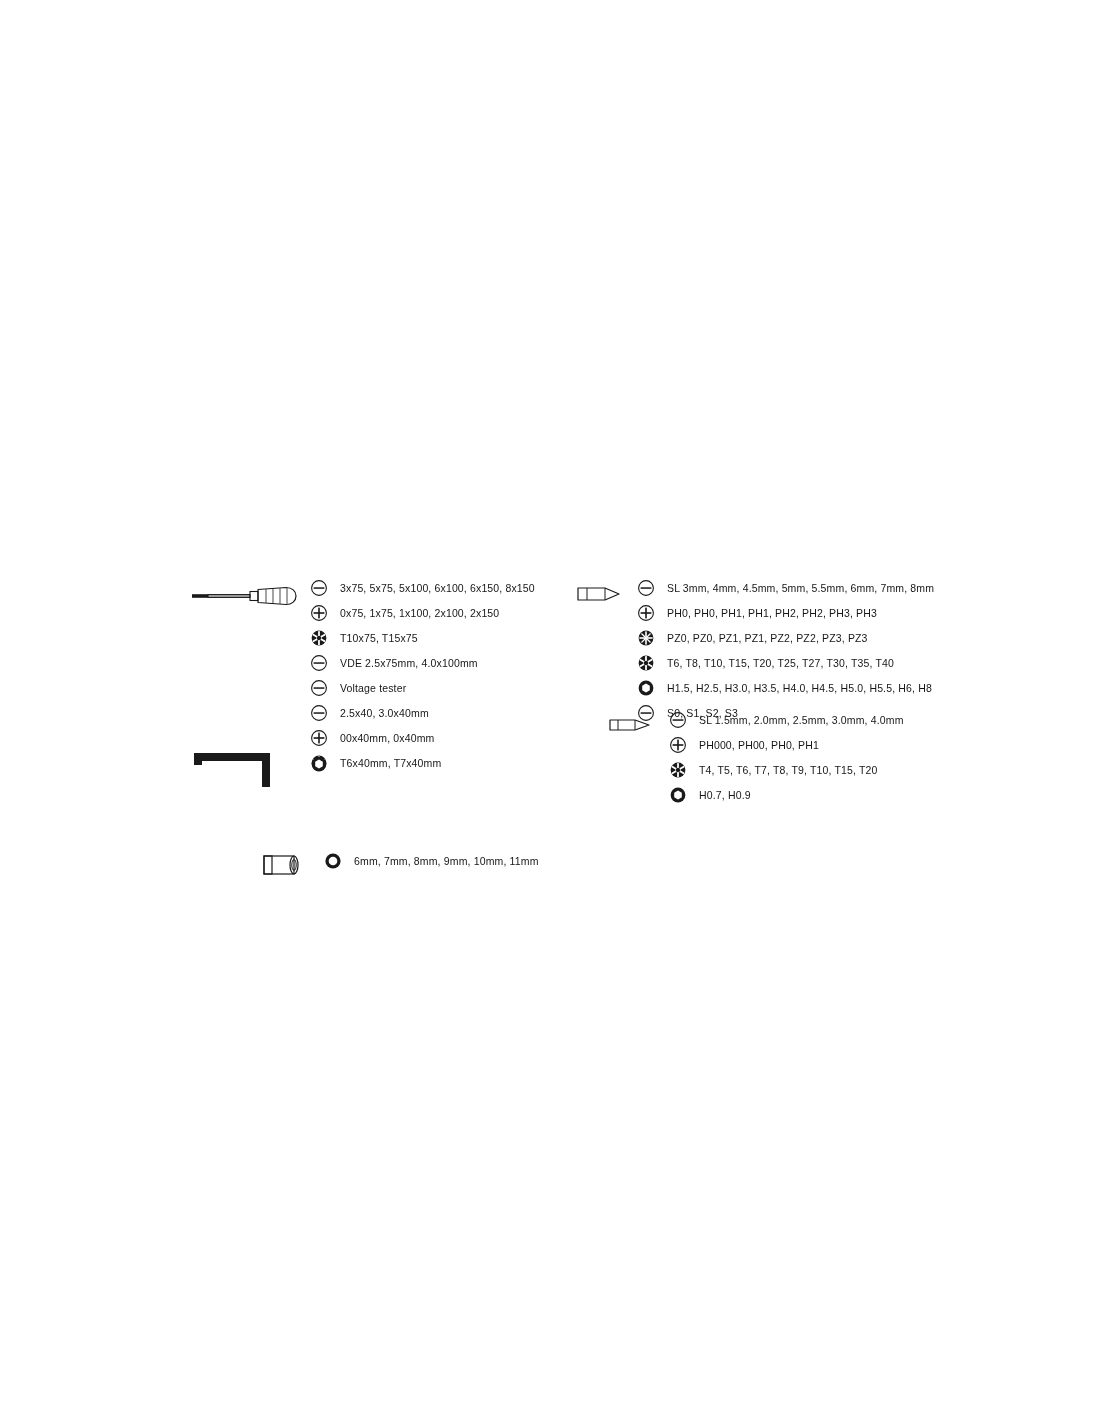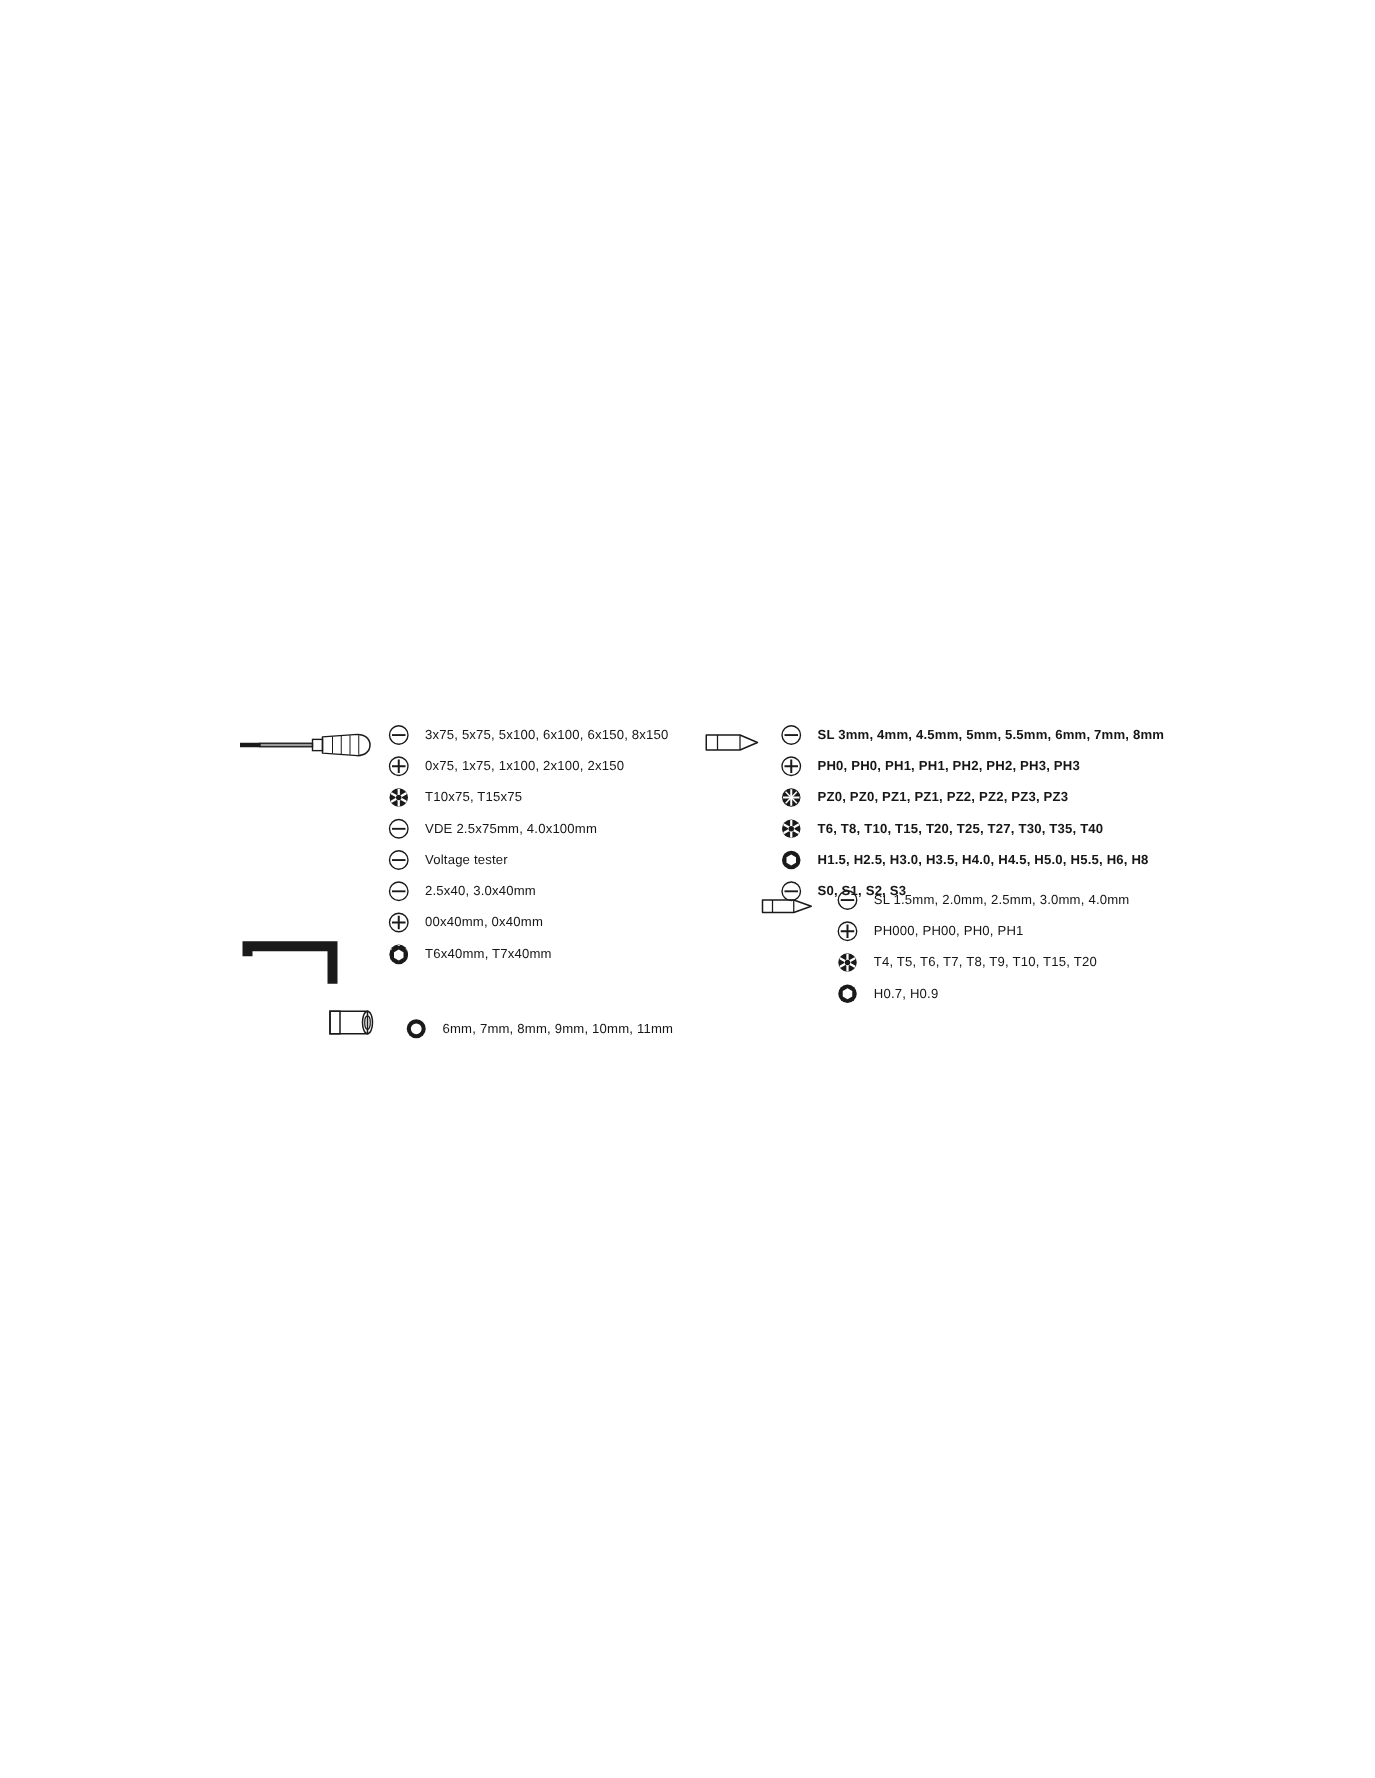--- a/index.html
+++ b/index.html
@@ -205,21 +205,21 @@
         <span class="bit-icon">
           <svg class="ic" viewBox="0 0 18 18">
               <circle cx="9" cy="9" r="7.4" fill="#1a1a1a"></circle>
               <polygon points="9,4.6 12.8,6.8 12.8,11.2 9,13.4 5.2,11.2 5.2,6.8" fill="#ffffff"></polygon>
             </svg>
         </span>
       </div>
     </div>
   </div>
 
-  <div class="group" style="left:190px; top:801px;align-items:flex-end;">
+  <div class="group" style="left:190px; top:848px;">
     <div class="tool-art" style="justify-content:flex-end; padding-right:14px;">
       <svg width="60" height="30" viewBox="0 0 60 30" aria-hidden="true">
         <rect x="14" y="6" width="30" height="18" fill="none" stroke="#1a1a1a" stroke-width="1.2"></rect>
         <rect x="14" y="6" width="8" height="18" fill="none" stroke="#1a1a1a" stroke-width="1.2"></rect>
         <ellipse cx="44" cy="15" rx="4" ry="9" fill="none" stroke="#1a1a1a" stroke-width="1.2"></ellipse>
         <ellipse cx="44" cy="15" rx="2.2" ry="5.4" fill="none" stroke="#1a1a1a" stroke-width="1"></ellipse>
       </svg>
     </div>
     <div class="rows" style="padding-top:5px;">
       <div class="row">
@@ -227,21 +227,21 @@
           <svg class="ic" viewBox="0 0 18 18">
               <circle cx="9" cy="9" r="7.6" fill="#1a1a1a"></circle>
               <circle cx="9" cy="9" r="4.3" fill="#ffffff"></circle>
             </svg>
         </span>
         <span class="row-label">6mm, 7mm, 8mm, 9mm, 10mm, 11mm</span>
       </div>
     </div>
   </div>
 
-  <div class="group" style="left:562px; top:580px;font-weight:bold;">
+  <div class="group" style="left:575px; top:580px;">
     <div class="tool-art" style="width:62px; flex:0 0 62px;">
       <svg width="52" height="24" viewBox="0 0 52 24" aria-hidden="true">
         <path d="M3 6 L30 6 L44 12 L30 18 L3 18 Z" fill="none" stroke="#1a1a1a" stroke-width="1.2" stroke-linejoin="round"></path>
         <line x1="12" y1="6" x2="12" y2="18" stroke="#1a1a1a" stroke-width="1"></line>
         <line x1="30" y1="6" x2="30" y2="18" stroke="#1a1a1a" stroke-width="1"></line>
       </svg>
     </div>
     <div class="rows">
 
       <div class="row">

